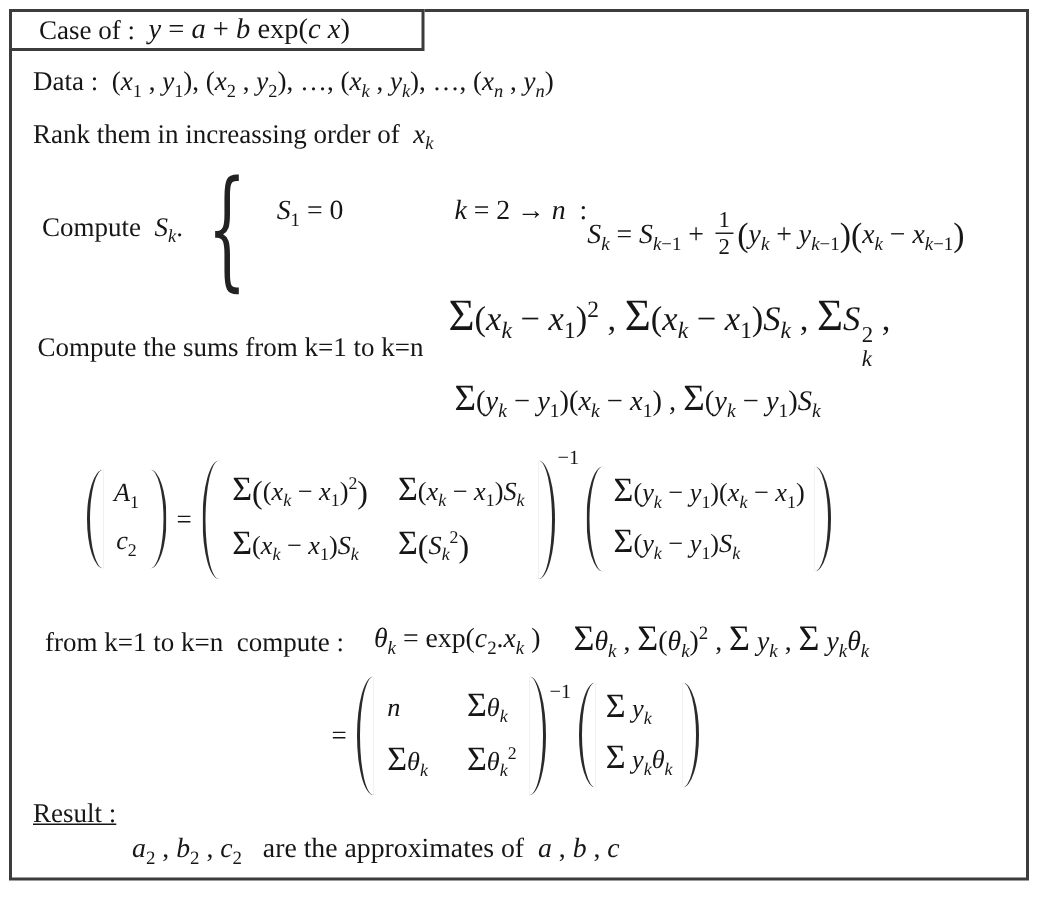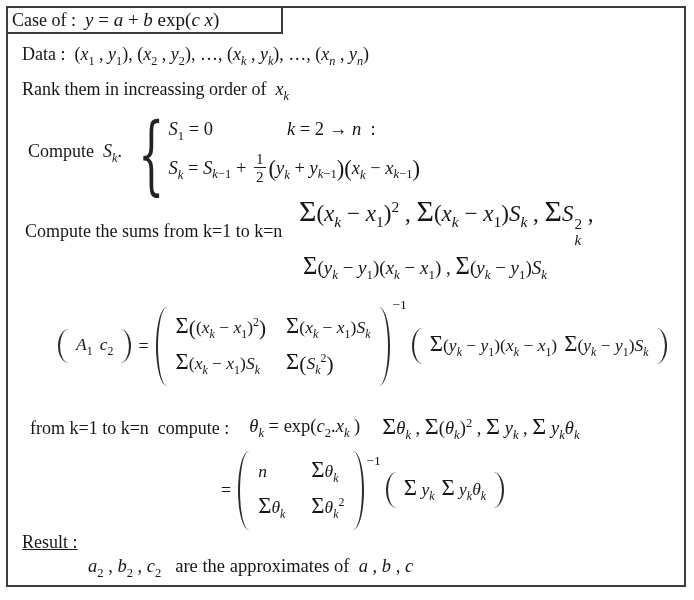--- a/index.html
+++ b/index.html
@@ -8,21 +8,21 @@
     font-family:"Liberation Serif", serif; color:#161616; overflow:hidden;
     margin:0 auto;
   }
   .outer-border {
     position:absolute; left:6px; top:6px; width:680px; height:581px;
     border:2px solid #3c3c3c; box-sizing:border-box;
   }
   .title-box {
     position:absolute; left:6px; top:6px; width:277px; height:28px;
     border:2px solid #3c3c3c; box-sizing:border-box; background:#fff;
-    display:flex; align-items:center; padding-left:4px; gap:9px;
+    display:flex; align-items:center; padding-left:18px; gap:9px;
     font-size:18px; white-space:nowrap;
   }
   .title-box .formula { font-size:19px; }
   .abs { position:absolute; white-space:nowrap; }
   .prose { font-size:18px; }
   .math  { font-size:18.5px; }
   sub { font-size:0.68em; }
   sup { font-size:0.68em; }
   .sg { font-size:1.3em; line-height:1; font-style:normal; }
   .bp { font-size:1.22em; font-style:normal; line-height:1; vertical-align:-0.1em; }
@@ -40,31 +40,31 @@
     font-family:"DejaVu Serif", serif; font-size:48px; line-height:1;
     display:inline-block; transform:scale(0.85,1.8); transform-origin:center;
     color:#222; margin:0 2px;
   }
   .eq { display:flex; align-items:center; }
   .eqsign { margin:0 7px; font-size:18px; }
   .pgroup { display:inline-flex; align-items:center; }
   .par { flex:none; width:9px; align-self:stretch; }
   .lpar { border-left:2px solid #2a2a2a; border-top-left-radius:100% 50%; border-bottom-left-radius:100% 50%; margin-right:5px; }
   .rpar { border-right:2px solid #2a2a2a; border-top-right-radius:100% 50%; border-bottom-right-radius:100% 50%; margin-left:5px; }
-  .vcol { display:flex; flex-direction:row; justify-content:center; gap:7px; padding:5px 2px; }
+  .vcol { display:flex; flex-direction:column; justify-content:center; gap:7px; padding:5px 2px; }
   .vcol.center { align-items:center; }
   .mgrid {
     display:grid; grid-template-columns:auto auto; align-items:center; justify-items:start;
     padding:8px 4px;
   }
   .mgrid.g1 { column-gap:20px; row-gap:10px; }
   .mgrid.g2 { column-gap:26px; row-gap:10px; }
   .inv { font-size:13.5px; align-self:flex-start; margin:1px 5px 0 2px; }
   .compute-row { display:flex; align-items:center; }
-  .sys { display:flex; flex-direction:column; margin-left:0; }
+  .sys { display:flex; margin-left:16px; }
   .sysrow1 { display:flex; align-items:baseline; }
   .sysrow1 .range { margin-left:74px; }
   .sysrow2 { margin-top:9px; }
   .fromline { display:flex; align-items:center; }
   .fromline .theta { margin-left:20px; }
   .fromline .tsums { margin-left:22px; }
   .f175 { font-size:17.5px; }
 </style>
 </head>
 <body>

